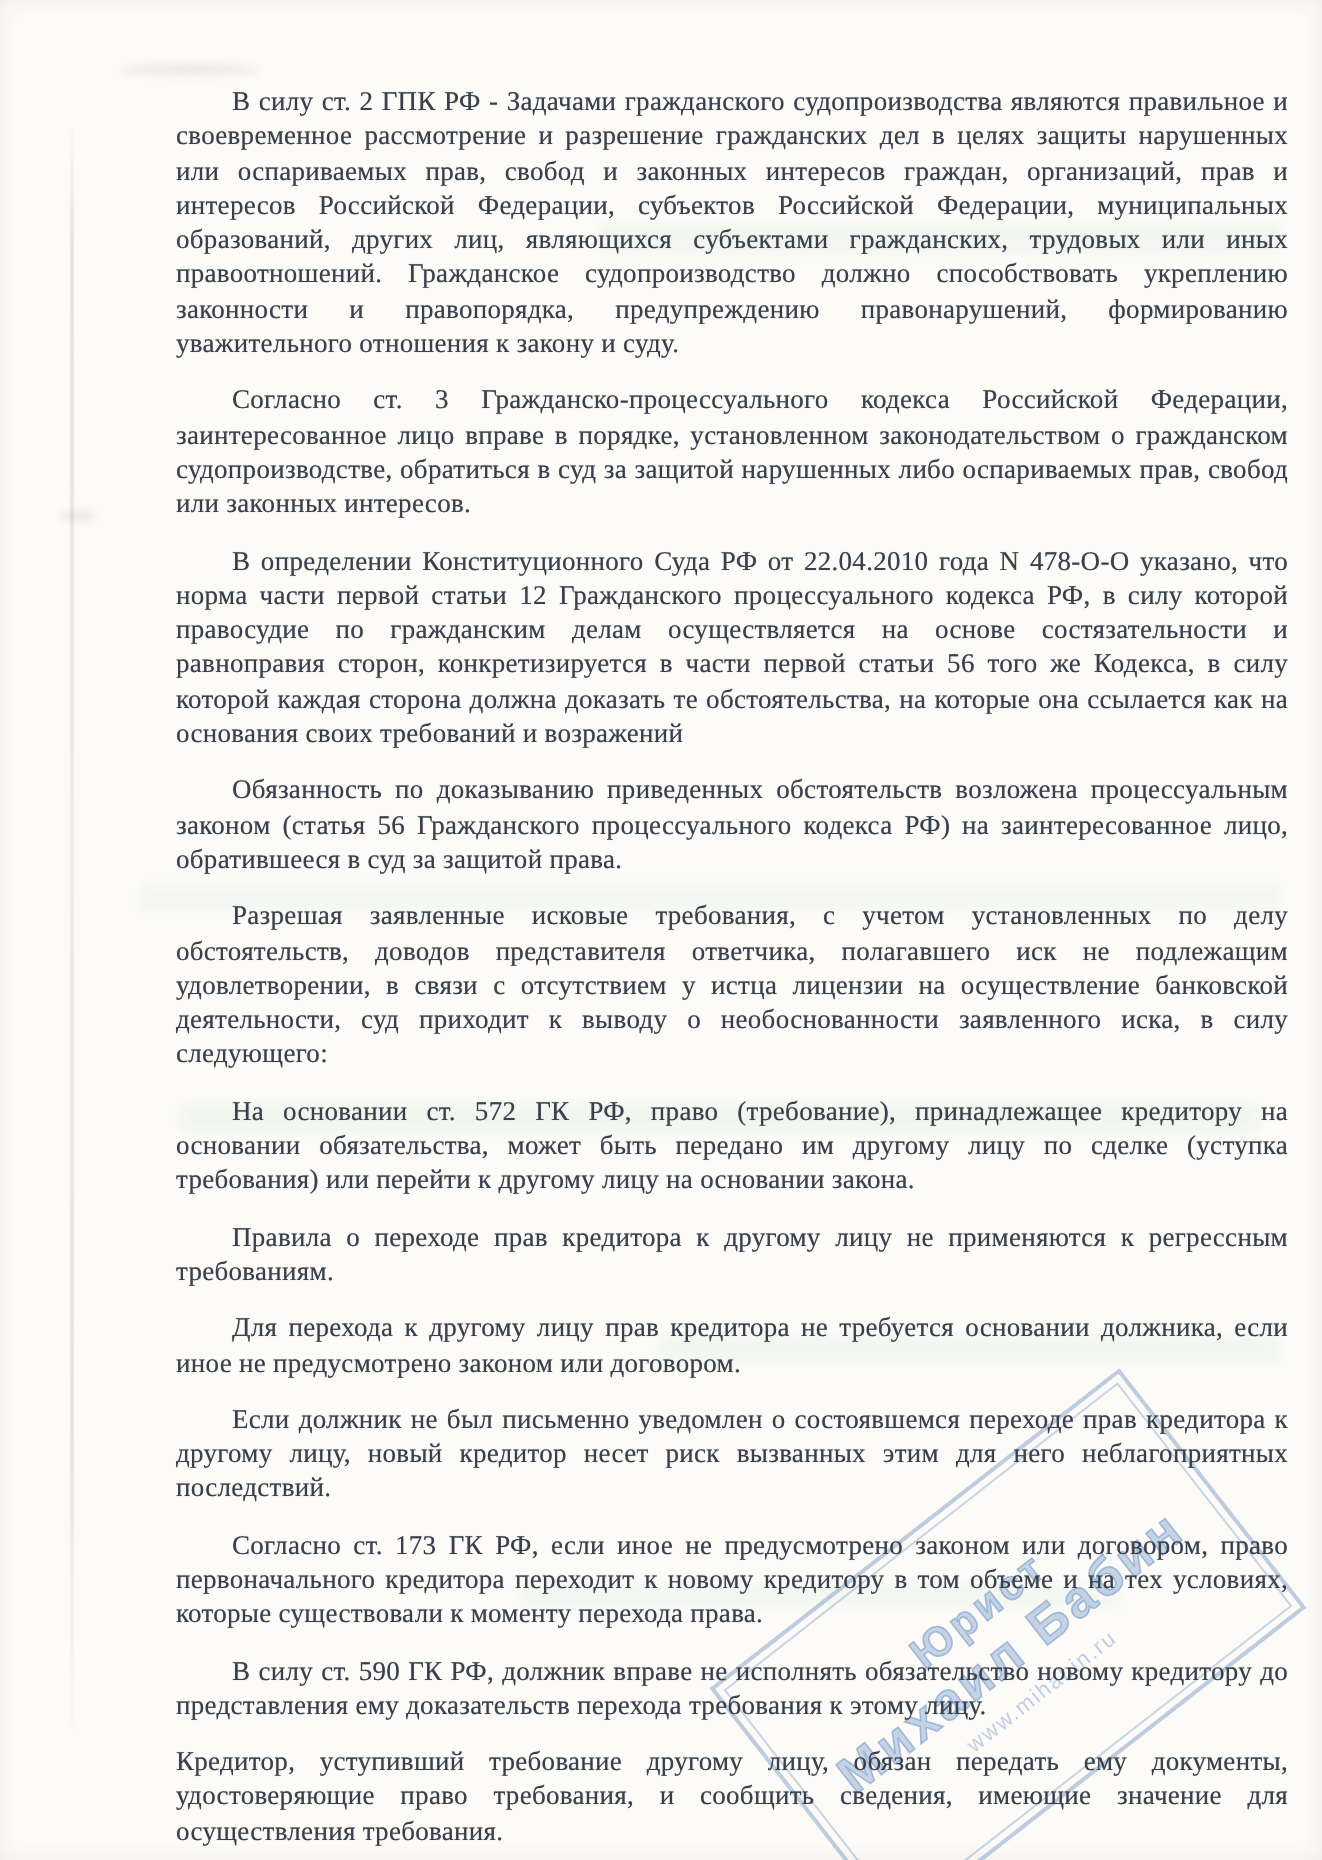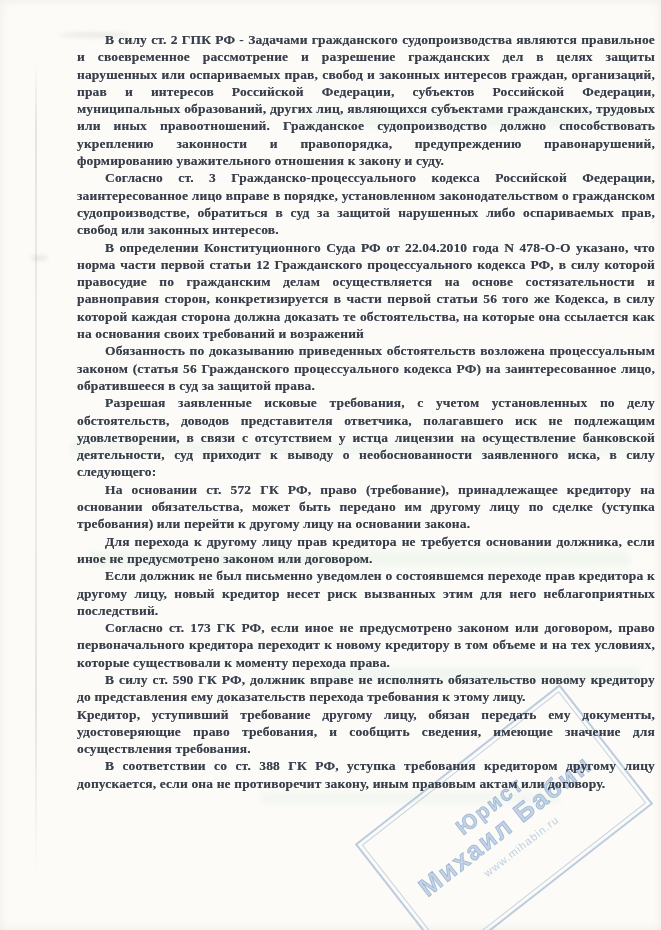--- a/index.html
+++ b/index.html
@@ -75,21 +75,21 @@
     position:absolute;
     left:77px;top:31px;width:578px;
     z-index:2;
     color:#39404c;
     font-size:13.5px;
     line-height:17.3px;
     text-align:justify;
     letter-spacing:0.15px;
     text-shadow:0 0 0.4px rgba(57,64,76,0.55);
   }
-  .doc p{margin:0;text-indent:28px;font-weight:bold;}
+  .doc p{margin:11px;text-indent:28px;}
   .doc p.flush{text-indent:0;}
 </style>
 </head>
 <body>
 
 <div class="page">
 
   <div class="scan-edge-left"></div>
   <div class="smudge s1"></div>
   <div class="smudge s2"></div>
@@ -107,20 +107,21 @@
     </div>
   </div>
 
   <div class="doc">
     <p>В силу ст. 2 ГПК РФ - Задачами гражданского судопроизводства являются правильное и своевременное рассмотрение и разрешение гражданских дел в целях защиты нарушенных или оспариваемых прав, свобод и законных интересов граждан, организаций, прав и интересов Российской Федерации, субъектов Российской Федерации, муниципальных образований, других лиц, являющихся субъектами гражданских, трудовых или иных правоотношений. Гражданское судопроизводство должно способствовать укреплению законности и правопорядка, предупреждению правонарушений, формированию уважительного отношения к закону и суду.</p>
     <p>Согласно ст. 3 Гражданско-процессуального кодекса Российской Федерации, заинтересованное лицо вправе в порядке, установленном законодательством о гражданском судопроизводстве, обратиться в суд за защитой нарушенных либо оспариваемых прав, свобод или законных интересов.</p>
     <p>В определении Конституционного Суда РФ от 22.04.2010 года N 478-О-О указано, что норма части первой статьи 12 Гражданского процессуального кодекса РФ, в силу которой правосудие по гражданским делам осуществляется на основе состязательности и равноправия сторон, конкретизируется в части первой статьи 56 того же Кодекса, в силу которой каждая сторона должна доказать те обстоятельства, на которые она ссылается как на основания своих требований и возражений</p>
     <p>Обязанность по доказыванию приведенных обстоятельств возложена процессуальным законом (статья 56 Гражданского процессуального кодекса РФ) на заинтересованное лицо, обратившееся в суд за защитой права.</p>
     <p>Разрешая заявленные исковые требования, с учетом установленных по делу обстоятельств, доводов представителя ответчика, полагавшего иск не подлежащим удовлетворении, в связи с отсутствием у истца лицензии на осуществление банковской деятельности, суд приходит к выводу о необоснованности заявленного иска, в силу следующего:</p>
     <p>На основании ст. 572 ГК РФ, право (требование), принадлежащее кредитору на основании обязательства, может быть передано им другому лицу по сделке (уступка требования) или перейти к другому лицу на основании закона.</p>
+    <p>Правила о переходе прав кредитора к другому лицу не применяются к регрессным требованиям.</p>
     <p>Для перехода к другому лицу прав кредитора не требуется основании должника, если иное не предусмотрено законом или договором.</p>
     <p>Если должник не был письменно уведомлен о состоявшемся переходе прав кредитора к другому лицу, новый кредитор несет риск вызванных этим для него неблагоприятных последствий.</p>
     <p>Согласно ст. 173 ГК РФ, если иное не предусмотрено законом или договором, право первоначального кредитора переходит к новому кредитору в том объеме и на тех условиях, которые существовали к моменту перехода права.</p>
     <p>В силу ст. 590 ГК РФ, должник вправе не исполнять обязательство новому кредитору до представления ему доказательств перехода требования к этому лицу.</p>
     <p class="flush">Кредитор, уступивший требование другому лицу, обязан передать ему документы, удостоверяющие право требования, и сообщить сведения, имеющие значение для осуществления требования.</p>
     <p>В соответствии со ст. 388 ГК РФ, уступка требования кредитором другому лицу допускается, если она не противоречит закону, иным правовым актам или договору.</p>
   </div>
 
 </div>
 

